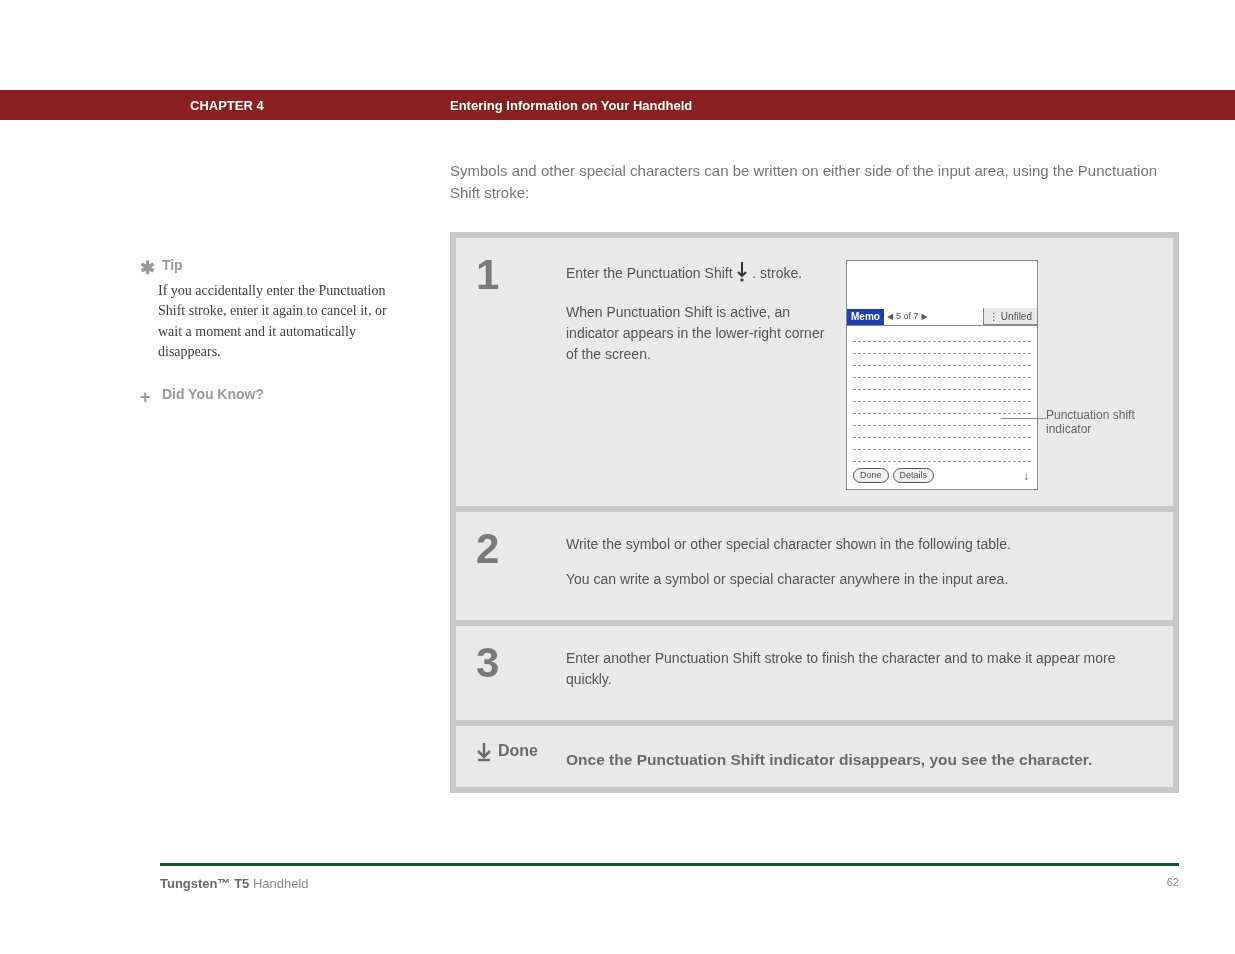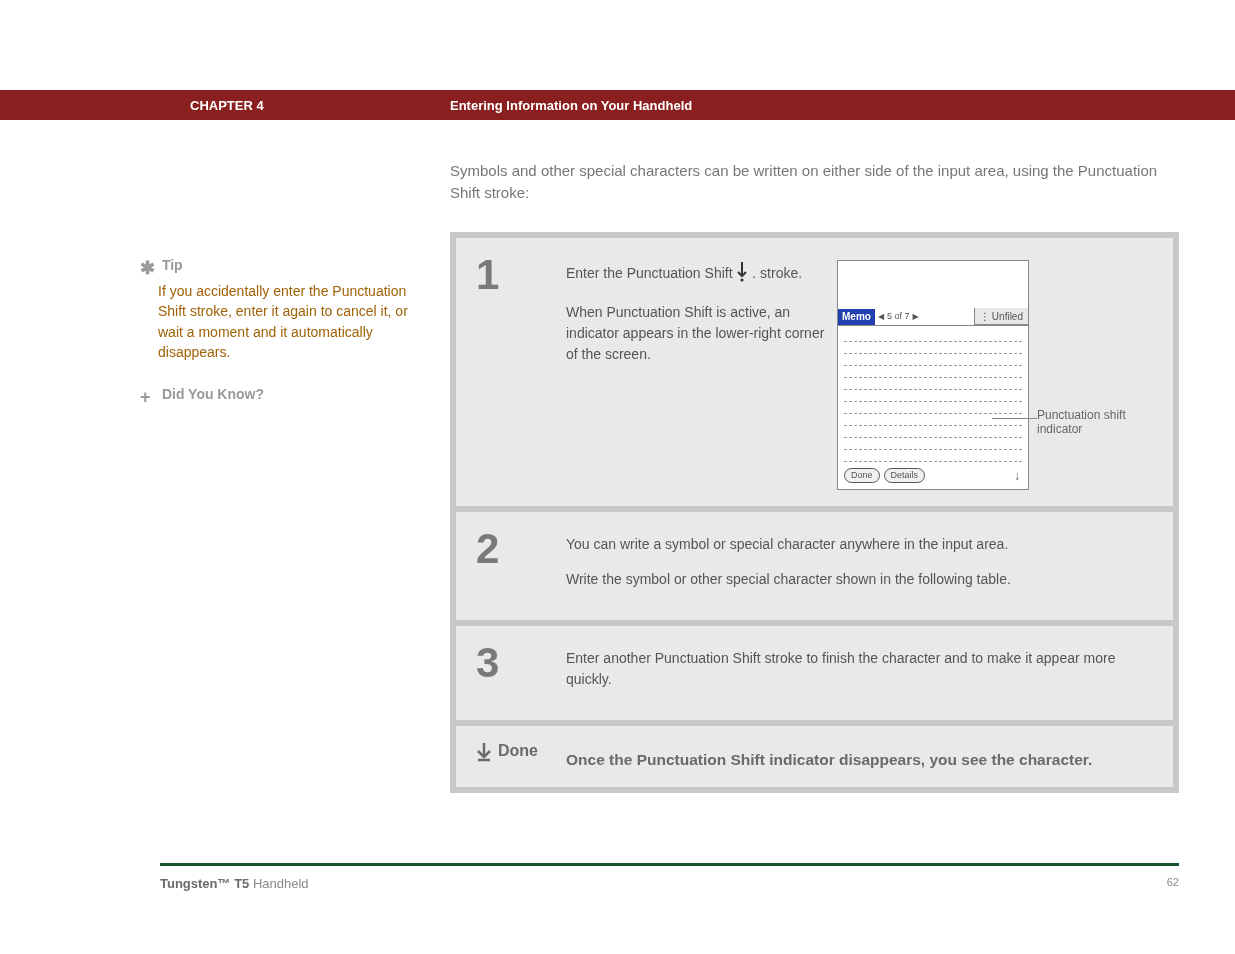--- a/index.html
+++ b/index.html
@@ -50,23 +50,24 @@
     display: inline-block;
     width: 18px;
     vertical-align: top;
   }
   .sidebar-heading {
     color: #9a9a9a;
     font-weight: bold;
     display: inline;
   }
   .sidebar-body {
-    color: #a16207;
+    color: #404040;
     display: block;
     margin-left: 18px;
+    font-family: Liberation Serif, serif;
   }
   .content {
     flex: 1;
   }
   .section-title {
     color: #7a7a7a;
     font-size: 22px;
     font-weight: bold;
     margin-bottom: 8px;
   }
@@ -120,21 +121,21 @@
     padding-top: 6px;
   }
   .step-body p { margin: 0 0 14px 0; }
   .step-body-bold {
     font-weight: bold;
     color: #6a6a6a;
     font-size: 15.5px;
   }
   .step1-flex {
     display: flex;
-    gap: 11px;
+    gap: 20px;
   }
   .step1-text { flex: 0 0 260px; }
   .screenshot-wrap {
     position: relative;
     flex: 1;
   }
   .palm-screen {
     width: 190px;
     background: #fff;
     border: 1px solid #888;
@@ -317,22 +318,22 @@
               <div class="callout-line"></div>
               <div class="callout">Punctuation shift indicator</div>
             </div>
           </div>
         </div>
       </div>
 
       <div class="step">
         <div class="step-num">2</div>
         <div class="step-body">
+          <p>Write the symbol or other special character shown in the following table.</p>
           <p>You can write a symbol or special character anywhere in the input area.</p>
-          <p>Write the symbol or other special character shown in the following table.</p>
         </div>
       </div>
 
       <div class="step">
         <div class="step-num">3</div>
         <div class="step-body">
           <p>Enter another Punctuation Shift stroke to finish the character and to make it appear more quickly.</p>
         </div>
       </div>
 

